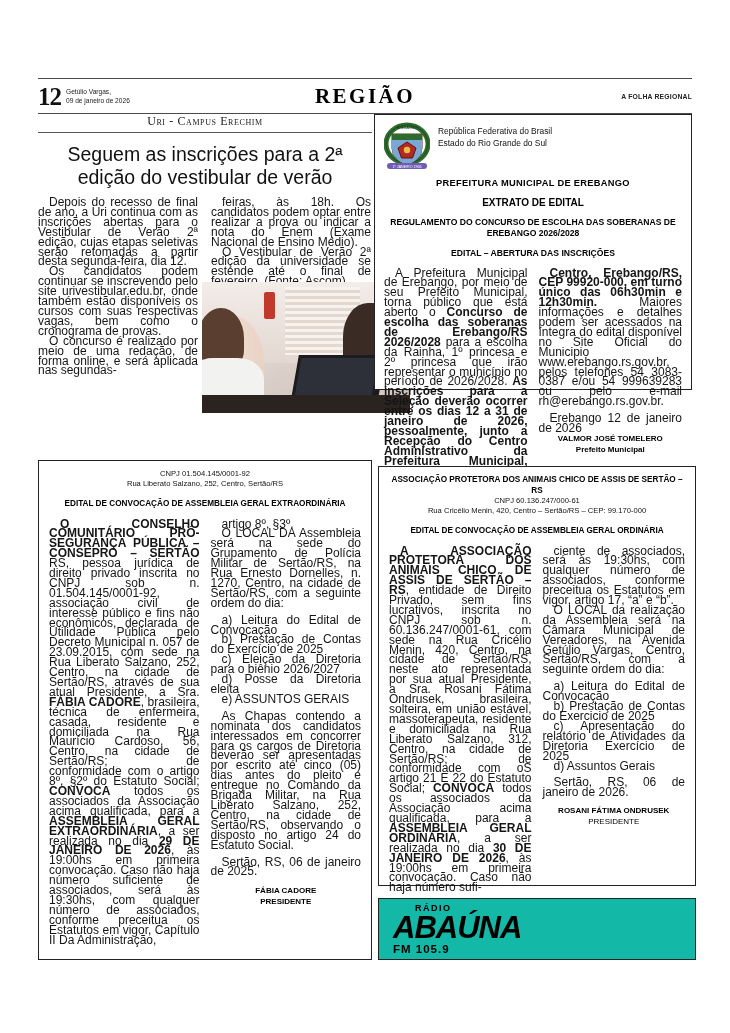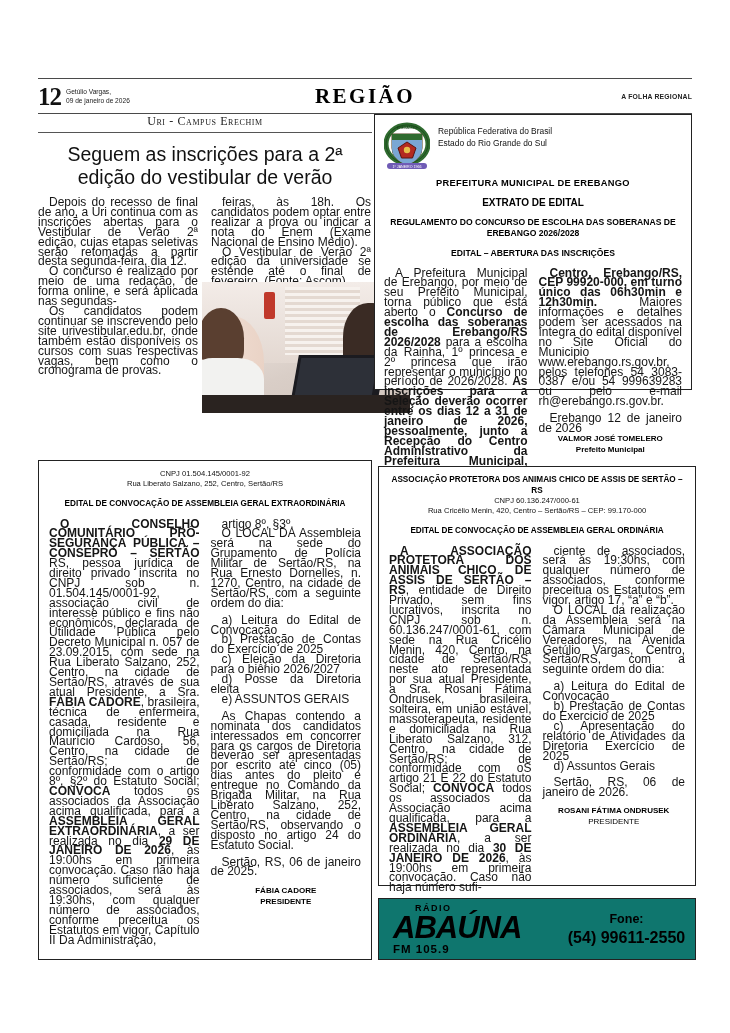--- a/index.html
+++ b/index.html
@@ -96,21 +96,21 @@
   
   .brasao{
     width:46px;height:50px;position:relative;flex:0 0 46px;
   }
   .brasao svg{width:46px;height:50px;display:block;}
   .erb-head{display:flex;align-items:flex-start;gap:8px;}
   .erb-lines{font-size:8.4px;line-height:11.6px;color:#111;padding-top:4px;}
   
   .radio-ad{
     position:absolute;border:1px solid #222;box-sizing:border-box;
-    display:flex;align-items:center;background:#0f766e;
+    display:flex;align-items:center;background:#14b8a6;
   }
   .radio-left{width:165px;padding-left:14px;color:#000;}
   .radio-kicker{font-size:9px;font-weight:bold;letter-spacing:1.5px;margin-left:22px;}
   .radio-name{
     font-size:31px;font-weight:bold;font-style:italic;letter-spacing:-1px;
     line-height:30px;
   }
   .radio-fm{font-size:11.5px;font-weight:bold;text-align:left;padding-right:14px;letter-spacing:1px;}
   .radio-right{flex:1;text-align:center;color:#000;}
   .radio-fone{font-size:12.5px;font-weight:bold;line-height:17px;}
@@ -135,22 +135,22 @@
     <div class="folha">A FOLHA REGIONAL</div>
   </div>
 
   <div class="art">
     <div class="art-kicker">Uri - Campus Erechim</div>
     <div class="art-head">Seguem as inscrições para a 2ª edição do vestibular de verão</div>
     <div class="art-cols">
       <div class="art-col">
         <div class="bodytext">
           <p>Depois do recesso de final de ano, a Uri continua com as inscrições abertas para o Vestibular de Verão 2ª edição, cujas etapas seletivas serão retomadas a partir desta segunda-feira, dia 12.</p>
+          <p>Os candidatos podem continuar se inscrevendo pelo site urivestibular.edu.br, onde também estão disponíveis os cursos com suas respectivas vagas, bem como o cronograma de provas.</p>
           <p>O concurso é realizado por meio de uma redação, de forma online, e será aplicada nas segundas-</p>
-          <p>Os candidatos podem continuar se inscrevendo pelo site urivestibular.edu.br, onde também estão disponíveis os cursos com suas respectivas vagas, bem como o cronograma de provas.</p>
         </div>
       </div>
       <div class="art-col">
         <div class="bodytext">
           <p>feiras, às 18h. Os candidatos podem optar entre realizar a prova ou indicar a nota do Enem (Exame Nacional de Ensino Médio).</p>
           <p>O Vestibular de Verão 2ª edição da universidade se estende até o final de fevereiro. (Fonte: Ascom)</p>
         </div>
       </div>
     </div>
     <div class="photo">
@@ -267,19 +267,15 @@
       </div>
     </div>
   </div>
 
   <div class="radio-ad" style="left:378px;top:898px;width:318px;height:62px;">
     <div class="radio-left">
       <div class="radio-kicker">RÁDIO</div>
       <div class="radio-name">ABAÚNA</div>
       <div class="radio-fm">FM  105.9</div>
     </div>
-    <div class="radio-right">
-      <div class="radio-fone">Fone:</div>
-      <div class="radio-phone">(54) 99611-2550</div>
-    </div>
   </div>
 
 </div>
 
 </body></html>

